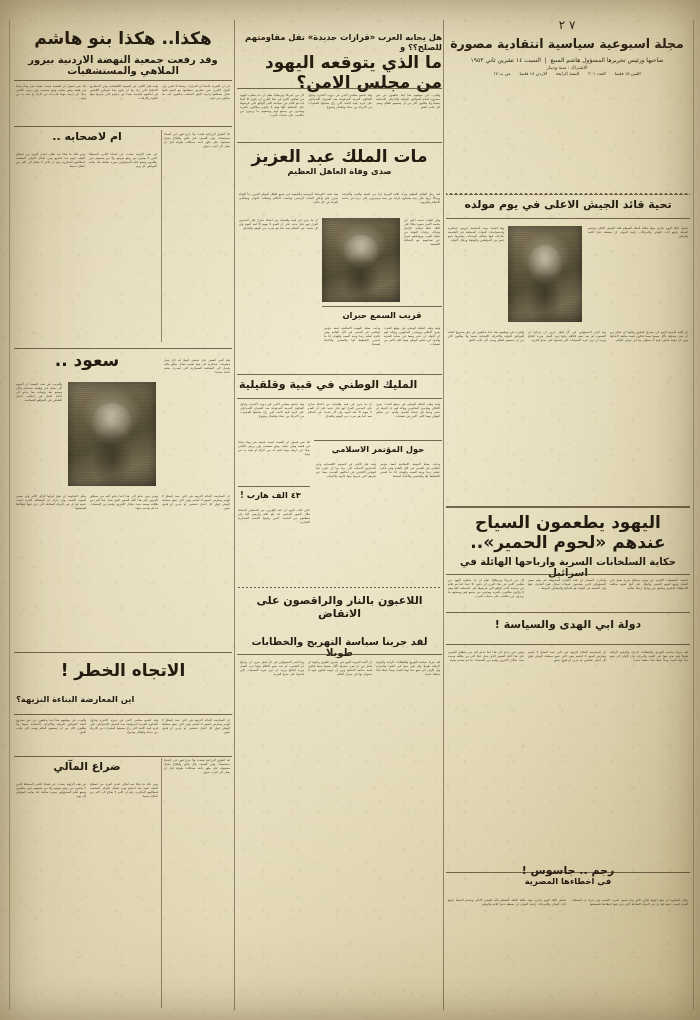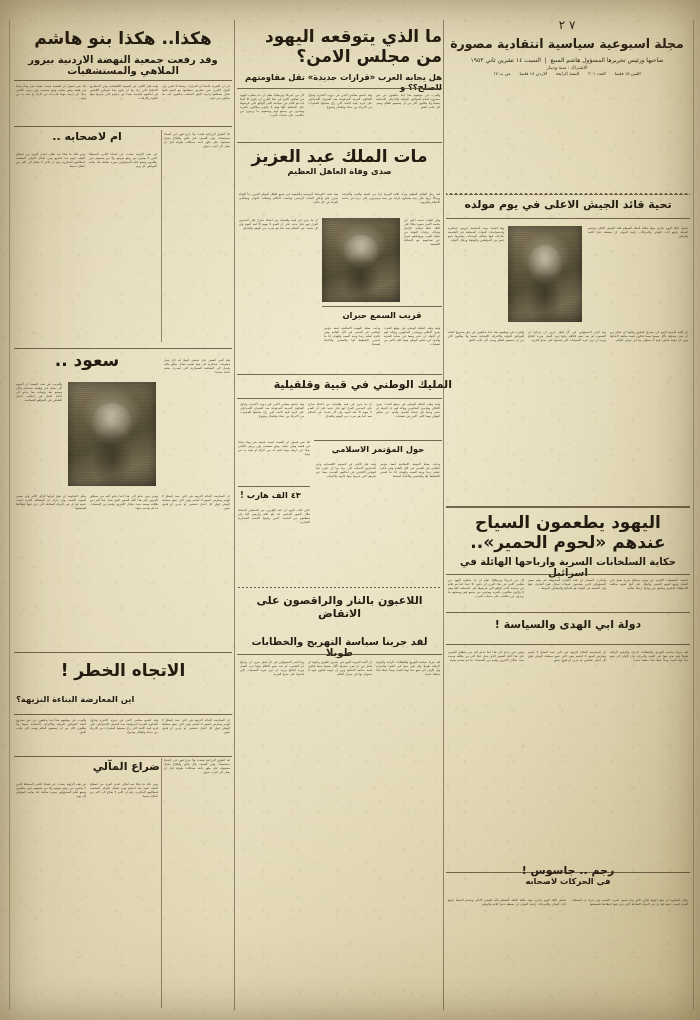--- a/index.html
+++ b/index.html
@@ -120,22 +120,22 @@
     <div class="issuebar">
       <span>الثمن ١٥ فلسا</span>
       <span>العدد ٢٠١</span>
       <span>السنة الرابعة</span>
       <span>الاردن ١٨ فلسا</span>
       <span>من ب ١٧</span>
     </div>
   </div>
 
   <div class="col" style="right:258px;top:26px;width:205px;">
+    <div class="hl hdr-sm rgt" style="margin-top:6px;">هل يجابه العرب «قرارات جديدة» تقل مقاومتهم للصلح؟؟ و</div>
     <div class="hl hdr-lg rgt">ما الذي يتوقعه اليهود من مجلس الامن؟</div>
-    <div class="hl hdr-sm rgt" style="margin-top:6px;">هل يجابه العرب «قرارات جديدة» تقل مقاومتهم للصلح؟؟ و</div>
   </div>
   <div class="rule" style="position:absolute;right:258px;top:88px;width:205px;height:1px;"></div>
 
   <div class="col tx s" style="right:396px;top:93px;width:64px;height:48px;">كل من امريكا وبريطانيا تعلم ان ما ينتظره اليهود من مجلس الامن في هذا القرن لن يكون الا تثبيتا لما هو قائم من سياسة الامر الواقع التي فرضوها على المنطقة كلها وهم لا يزالون يطالبون بالمزيد ويجدون من يسمع لهم ويمنحهم ما يريدون من مكاسب على حساب العرب.</div>
   <div class="col tx s" style="right:328px;top:93px;width:64px;height:48px;">وقد اجتمع مجلس الامن في دورته الاخيرة وتناول الشكوى العربية المرفوعة ضد العدوان الاسرائيلي على قرية قبية الامنة التي راح ضحيتها العشرات من الابرياء بين نساء واطفال وشيوخ.</div>
   <div class="col tx s" style="right:260px;top:93px;width:64px;height:48px;">والعرب في موقفهم هذا انما يدافعون عن حق مشروع كفلته المواثيق الدولية والاعراف الانسانية جميعا ولا يطلبون اكثر من ان ينصفهم العالم ويقف الى جانب الحق.</div>
 
   <div class="col" style="right:468px;top:28px;width:218px;">
     <div class="hl hdr-lg ctr">هكذا.. هكذا بنو هاشم</div>
     <div class="hl hdr-xs ctr" style="margin-top:6px;">وقد رفعت جمعية النهضة الاردنية بيزور الملاهي والمستشفيات</div>
@@ -184,21 +184,21 @@
   <div class="rule" style="position:absolute;right:468px;top:348px;width:218px;height:1px;"></div>
   <div class="hl hdr-lg" style="position:absolute;right:540px;top:350px;width:146px;text-align:center;">سعود ..</div>
   <div class="photo face" style="position:absolute;right:544px;top:382px;width:88px;height:104px;"></div>
   <div class="col tx s" style="right:470px;top:358px;width:66px;height:130px;">وقد القي القبض على شخص اتضح انه كان ينقل معلومات عسكرية الى جهة اجنبية مقابل مبالغ مالية واحيل الى المحكمة العسكرية التي اصدرت بحقه حكما مشددا.</div>
   <div class="col tx s" style="right:638px;top:382px;width:46px;height:106px;">والغريب في هذه القضية ان المتهم كان يعمل في وظيفة حساسة وكان موضع ثقة رؤسائه مما يدعو الى اعادة النظر في اساليب اختيار العاملين في المواقع الحساسة.</div>
   <div class="col tx s" style="right:470px;top:494px;width:68px;height:152px;">ان المعارضة البناءة النزيهة هي التي تنقد لتصلح لا لتهدم وتعارض لتقوم لا لتنتقم وهي التي تضع مصلحة الوطن فوق كل اعتبار شخصي او حزبي او فئوي ضيق.</div>
   <div class="col tx s" style="right:542px;top:494px;width:68px;height:152px;">ونحن حين ندعو الى هذا انما ندعو اليه من منطلق الحرص على هذا البلد الصغير الذي حمل عبئا اكبر من طاقته وصمد حيث تخاذل الآخرون وقدم من التضحيات ما لم يقدمه سواه.</div>
   <div class="col tx s" style="right:614px;top:494px;width:70px;height:152px;">وعلى الحكومة ان تفتح ابوابها للرأي الآخر وان تصغي لصوت الشعب وان تدرك ان الصحافة الحرة ليست عدوة لها بل هي المرآة الصادقة التي ترى فيها اخطاءها فتصححها.</div>
 
   <div class="rule" style="position:absolute;right:258px;top:374px;width:205px;height:1px;"></div>
-  <div class="hl hdr-md" style="position:absolute;right:248px;top:378px;width:201px;text-align:right;">المليك الوطني في قبية وقلقيلية</div>
+  <div class="hl hdr-md" style="position:absolute;right:260px;top:378px;width:201px;text-align:left;">المليك الوطني في قبية وقلقيلية</div>
   <div class="rule" style="position:absolute;right:258px;top:398px;width:205px;height:1px;"></div>
   <div class="col tx s" style="right:260px;top:402px;width:64px;height:34px;">ولقد وقف المليك الوطني في موقع الحدث يعزي الاهالي ويواسي المنكوبين ويؤكد لهم ان الدولة لن تدخر وسعا في حماية الحدود والذود عن حياض الوطن مهما كلف الامر من تضحيات.</div>
   <div class="col tx s" style="right:328px;top:402px;width:64px;height:34px;">ان ما جرى في قبية وقلقيلية من اعتداء صارخ على المدنيين العزل لهو دليل جديد على ان العدو لا يفهم الا لغة القوة وان كل حديث عن السلام معه انما هو ضرب من الوهم والخداع.</div>
   <div class="col tx s" style="right:396px;top:402px;width:64px;height:34px;">وقد اجتمع مجلس الامن في دورته الاخيرة وتناول الشكوى العربية المرفوعة ضد العدوان الاسرائيلي على قرية قبية الامنة التي راح ضحيتها العشرات من الابرياء بين نساء واطفال وشيوخ.</div>
 
   <div class="rule" style="position:absolute;right:258px;top:440px;width:128px;height:1px;"></div>
   <div class="hl hdr-sm" style="position:absolute;right:262px;top:444px;width:120px;text-align:center;">حول المؤتمر الاسلامي</div>
   <div class="col tx s" style="right:260px;top:462px;width:60px;height:118px;">ودعت مجلة النهضة الاسلامية لعقد مؤتمر اسلامي في القدس في اليل القادم وهي فكرة عملية رحبا وبينة القصد والهدف اذا ما احسن التخطيط لها والتحضير والاعداد لعقدها.</div>
   <div class="col tx s" style="right:324px;top:462px;width:60px;height:118px;">ولقد قيل الكثير عن المعونة الاقتصادية وعن المشاريع الانمائية التي يراد بها ان تكون ثمنا لتوطين اللاجئين في اماكنهم الجديدة بعيدا عن ديارهم التي شردوا منها بالقوة والارهاب.</div>
 
@@ -216,42 +216,42 @@
   <div class="col tx s" style="right:176px;top:578px;width:76px;height:28px;">كل من امريكا وبريطانيا تعلم ان ما ينتظره اليهود من مجلس الامن في هذا القرن لن يكون الا تثبيتا لما هو قائم من سياسة الامر الواقع التي فرضوها على المنطقة كلها وهم لا يزالون يطالبون بالمزيد ويجدون من يسمع لهم ويمنحهم ما يريدون من مكاسب على حساب العرب.</div>
 
   <div class="rule" style="position:absolute;right:10px;top:612px;width:244px;height:1px;"></div>
   <div class="hl hdr-md" style="position:absolute;right:12px;top:618px;width:240px;text-align:center;">دولة ابي الهدى والسياسة !</div>
   <div class="rule" style="position:absolute;right:10px;top:644px;width:244px;height:1px;"></div>
   <div class="col tx s" style="right:12px;top:650px;width:78px;height:212px;">لقد جربنا سياسة التهريج والخطابات الرنانة والوعود البراقة طويلا ولم نجن منها غير الخيبة والمرارة وآن الاوان لان نضع حدا لهذا العبث ونبدأ عملا جادا منظما مثمرا.</div>
   <div class="col tx s" style="right:94px;top:650px;width:78px;height:212px;">ان المعارضة البناءة النزيهة هي التي تنقد لتصلح لا لتهدم وتعارض لتقوم لا لتنتقم وهي التي تضع مصلحة الوطن فوق كل اعتبار شخصي او حزبي او فئوي ضيق.</div>
   <div class="col tx s" style="right:176px;top:650px;width:76px;height:212px;">ونحن حين ندعو الى هذا انما ندعو اليه من منطلق الحرص على هذا البلد الصغير الذي حمل عبئا اكبر من طاقته وصمد حيث تخاذل الآخرون وقدم من التضحيات ما لم يقدمه سواه.</div>
 
   <div class="rule" style="position:absolute;right:10px;top:872px;width:244px;height:1px;"></div>
-  <div class="hl hdr-sm" style="position:absolute;right:12px;top:876px;width:240px;text-align:center;">في الحركات لاصحابه</div>
+  <div class="hl hdr-sm" style="position:absolute;right:12px;top:876px;width:240px;text-align:center;">في اخطاءها المصرية</div>
   <div class="col tx s" style="right:12px;top:898px;width:116px;height:108px;">وعلى الحكومة ان تفتح ابوابها للرأي الآخر وان تصغي لصوت الشعب وان تدرك ان الصحافة الحرة ليست عدوة لها بل هي المرآة الصادقة التي ترى فيها اخطاءها فتصححها.</div>
   <div class="col tx s" style="right:134px;top:898px;width:118px;height:108px;">تحتفل البلاد اليوم بذكرى مولد جلالة الملك المعظم قائد الجيش الاعلى وتتقدم المجلة بارفع آيات التهاني والتبريكات راجية المولى ان يحفظه ذخرا للامة والوطن.</div>
 
   <div class="dots" style="position:absolute;right:258px;top:586px;width:205px;"></div>
   <div class="hl hdr-md" style="position:absolute;right:260px;top:594px;width:201px;text-align:center;">اللاعبون بالنار والراقصون على الانقاض</div>
   <div class="hl hdr-xs" style="position:absolute;right:260px;top:636px;width:201px;text-align:center;">لقد جربنا سياسة التهريج والخطابات طويلا</div>
   <div class="rule" style="position:absolute;right:258px;top:654px;width:205px;height:1px;"></div>
   <div class="col tx s" style="right:260px;top:660px;width:64px;height:348px;">لقد جربنا سياسة التهريج والخطابات الرنانة والوعود البراقة طويلا ولم نجن منها غير الخيبة والمرارة وآن الاوان لان نضع حدا لهذا العبث ونبدأ عملا جادا منظما مثمرا.</div>
   <div class="col tx s" style="right:328px;top:660px;width:64px;height:348px;">ان الامة العربية اليوم في مفترق الطرق وعليها ان تختار بين ان تبقى متفرقة يأكل بعضها بعضا فتكون لقمة سائغة لاعدائها وبين ان تتوحد فتكون قوة لا يستهان بها في ميزان العالم.</div>
   <div class="col tx s" style="right:396px;top:660px;width:64px;height:348px;">وما اجدر المسؤولين في كل قطر عربي ان يدركوا ان الشعوب لم تعد تقنع بالكلام وانها تريد العمل وتريد النتائج وتريد ان ترى ثمرة التضحيات التي قدمتها على مذبح الحرية.</div>
 
   <div class="rule" style="position:absolute;right:468px;top:652px;width:218px;height:1px;"></div>
   <div class="hl hdr-lg" style="position:absolute;right:470px;top:660px;width:214px;text-align:center;">الاتجاه الخطر !</div>
   <div class="hl hdr-sm" style="position:absolute;right:470px;top:694px;width:214px;text-align:left;">اين المعارضة البناءة النزيهة؟</div>
   <div class="rule" style="position:absolute;right:468px;top:714px;width:218px;height:1px;"></div>
   <div class="col tx s" style="right:470px;top:718px;width:68px;height:34px;">ان المعارضة البناءة النزيهة هي التي تنقد لتصلح لا لتهدم وتعارض لتقوم لا لتنتقم وهي التي تضع مصلحة الوطن فوق كل اعتبار شخصي او حزبي او فئوي ضيق.</div>
   <div class="col tx s" style="right:542px;top:718px;width:68px;height:34px;">وقد اجتمع مجلس الامن في دورته الاخيرة وتناول الشكوى العربية المرفوعة ضد العدوان الاسرائيلي على قرية قبية الامنة التي راح ضحيتها العشرات من الابرياء بين نساء واطفال وشيوخ.</div>
   <div class="col tx s" style="right:614px;top:718px;width:70px;height:34px;">والعرب في موقفهم هذا انما يدافعون عن حق مشروع كفلته المواثيق الدولية والاعراف الانسانية جميعا ولا يطلبون اكثر من ان ينصفهم العالم ويقف الى جانب الحق.</div>
 
   <div class="rule" style="position:absolute;right:468px;top:756px;width:218px;height:1px;"></div>
-  <div class="hl hdr-md" style="position:absolute;right:540px;top:760px;width:146px;">ضراع المآلي</div>
+  <div class="hl hdr-md" style="position:absolute;right:540px;top:760px;width:146px;text-align:center;">ضراع المآلي</div>
   <div class="col tx s" style="right:470px;top:758px;width:66px;height:250px;">اما الطرق الزراعية فحدث ولا حرج فهي في الشتاء مستنقعات وفي الصيف غبار خانق والفلاح يحمل محصوله على ظهر دابته مسافات طويلة قبل ان يصل الى اقرب سوق.</div>
   <div class="col tx s" style="right:542px;top:782px;width:68px;height:226px;">ومن ذلك ما شكا منه اهالي احدى القرى من انقطاع المياه عنهم منذ اسابيع ومن اهمال الدوائر المختصة لمطالبهم المتكررة رغم ان الامر لا يحتاج الى اكثر من اصلاح بسيط.</div>
   <div class="col tx s" style="right:614px;top:782px;width:70px;height:226px;">في هذه الزاوية نتحدث عن قضايا الناس البسطاء الذين لا يجدون من يرفع صوتهم ولا من ينصفهم حين يظلمون ونضع امام المسؤولين صورة صادقة لما يعانيه المواطن كل يوم.</div>
   <div class="vrule" style="position:absolute;right:538px;top:758px;width:1px;height:250px;"></div>
 
   <div class="rule" style="position:absolute;right:10px;top:880px;width:0;height:0;"></div>
   <div class="hl hdr-md" style="position:absolute;right:12px;top:864px;width:240px;text-align:center;">رجم .. جاسوس !</div>
 
   <div class="vrule" style="position:absolute;right:256px;top:20px;width:1px;height:990px;"></div>
   <div class="vrule" style="position:absolute;right:465px;top:20px;width:1px;height:990px;"></div>

